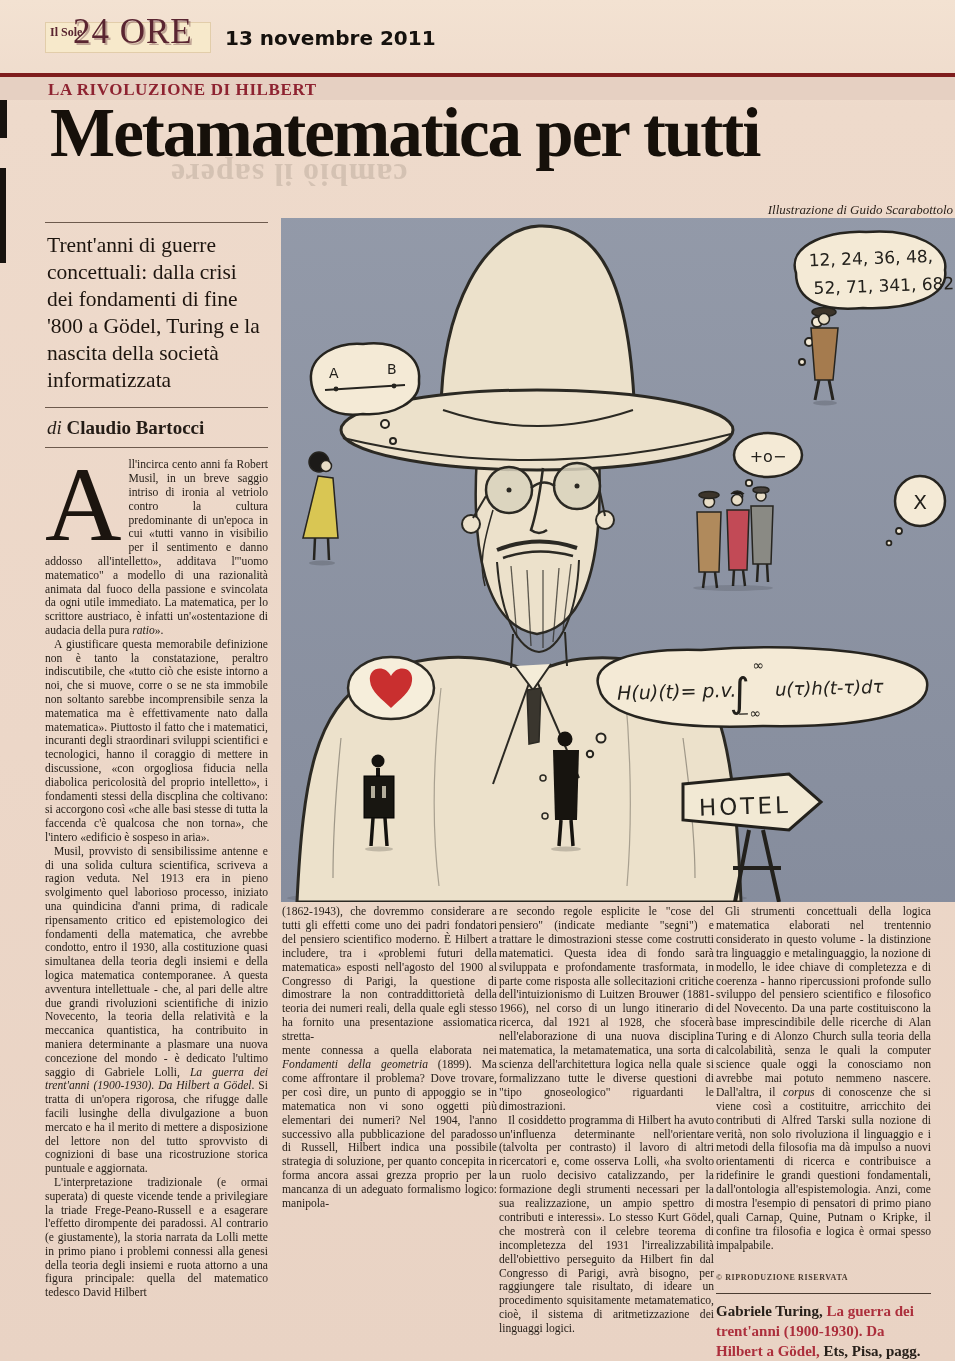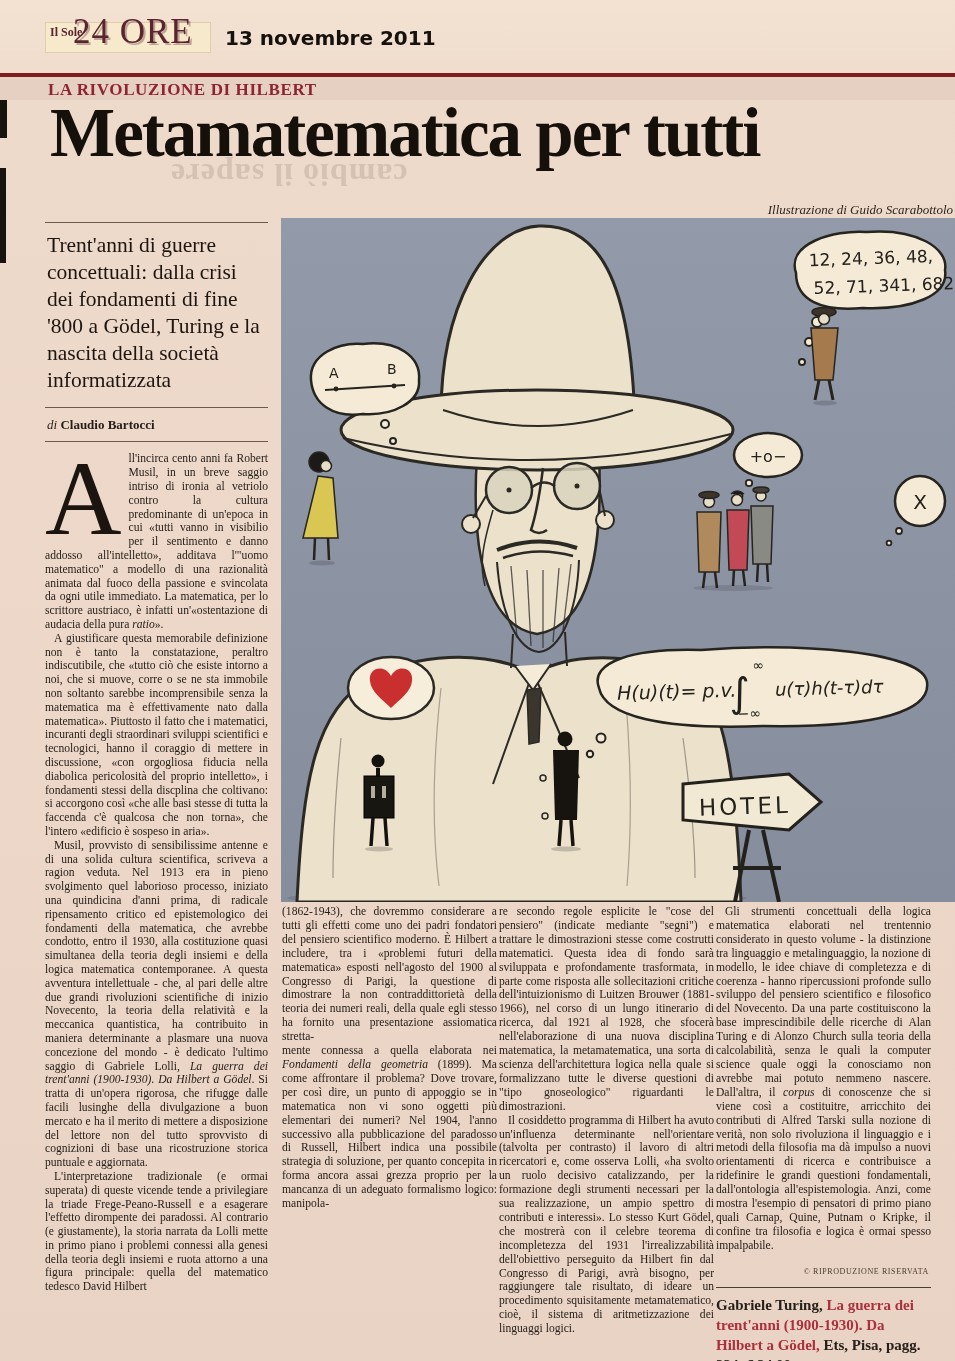--- a/index.html
+++ b/index.html
@@ -26,35 +26,35 @@
   .ghost { position:absolute; top:156px; left:170px; transform:rotate(180deg); font-size:32px; font-weight:bold;
     color:rgba(125,110,96,.22); letter-spacing:1px; }
   
   .credit { position:absolute; top:202px; left:281px; width:672px; text-align:right; font-style:italic;
     font-size:13px; color:#2c241d; }
   .illu { position:absolute; top:218px; left:281px; width:674px; height:684px; }
   
   .left-col { position:absolute; top:222px; left:45px; width:223px; height:1275px; overflow:hidden; }
   .rule { border:none; border-top:1px solid #6d5a4d; height:0; }
   .standfirst { font-size:21.5px; line-height:1.26; color:#1d150f; padding:9px 0 13px 2px; }
-  .byline { padding:9px 0 8px 2px; font-size:13px; }
+  .byline { padding:9px 0 8px 2px; font-size:19px; }
   .byline .prefix { font-style:italic; }
   .byline .author { font-weight:bold; }
   .body-text { padding-top:10px; font-size:11.6px; line-height:13.8px; text-align:justify; color:#27201a; }
   .body-text p + p { text-indent:9px; }
   .dropcap { float:left; font-size:106px; line-height:86px; padding:4px 7px 0 0; color:#1c150f; }
   
   .bottom-cols { position:absolute; top:905px; left:282px; width:672px; height:456px; display:flex; gap:2px; overflow:hidden; }
   .col { width:215px; flex:0 0 215px; font-size:11.6px; line-height:13.9px; text-align:justify; color:#27201a; }
   .col p.indent { text-indent:9px; }
   .pull-quote { margin:12px 0 10px; }
   .pq-rule-top { width:42%; border:none; border-top:2px solid #4a3c31; margin-bottom:8px; }
   .pq-text { font-size:15.2px; font-weight:bold; line-height:16.8px; color:#17110c; text-align:left; }
   .pq-rule-bot { border:none; border-top:1px solid #6d5a4d; margin:9px 0 8px; }
-  .copyright { text-align:right; font-size:8px; font-weight:normal; letter-spacing:.6px; color:#483a2e; margin:12px 2px 8px 0; }
+  .copyright { font-size:8px; font-weight:bold; letter-spacing:.6px; color:#483a2e; margin:18px 2px 8px 0; }
   .book-ref { border-top:1.5px solid #4a3c31; padding-top:7px; font-size:15px; font-weight:bold;
     line-height:1.35; text-align:left; }
   .book-title { color:#ac2f3c; }
 </style>
 </head>
 <body>
 
 <div class="page">
 
   <div class="scan-mark" style="top:92px;width:7px;height:46px;"></div>

